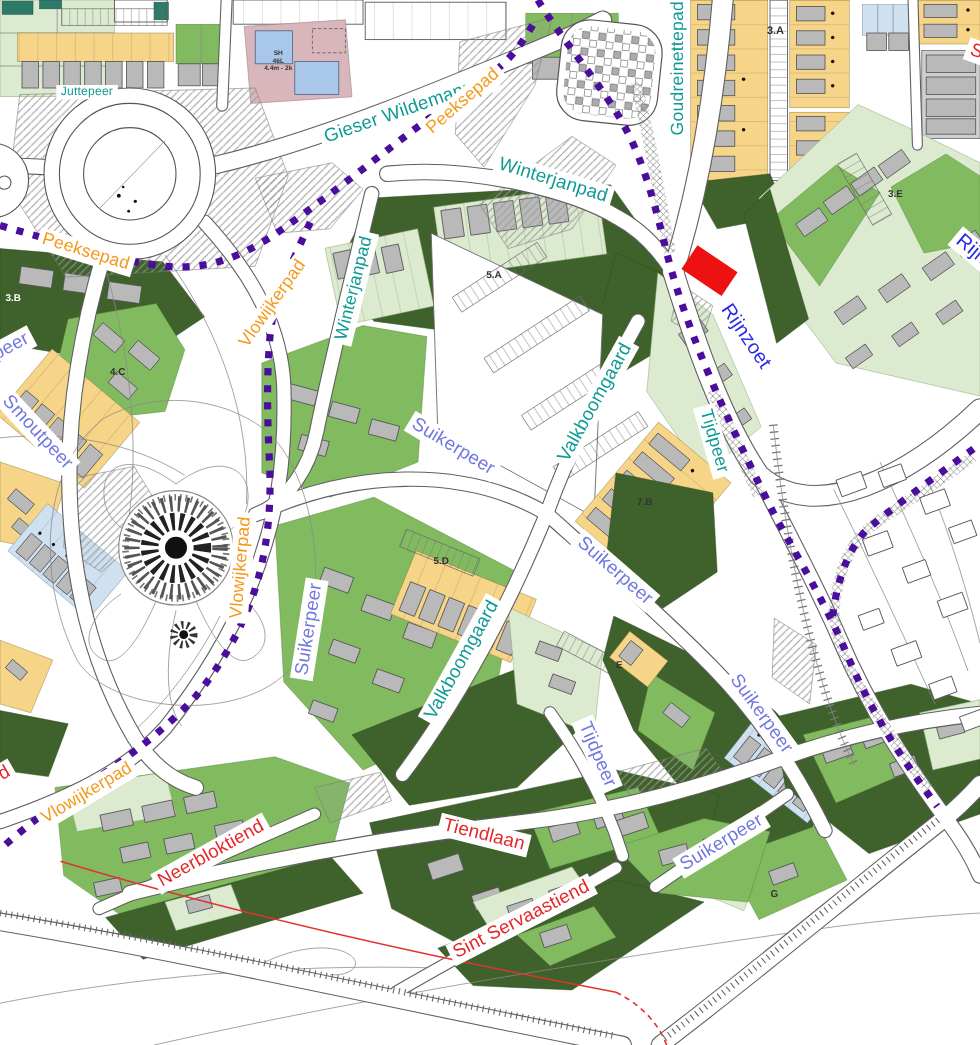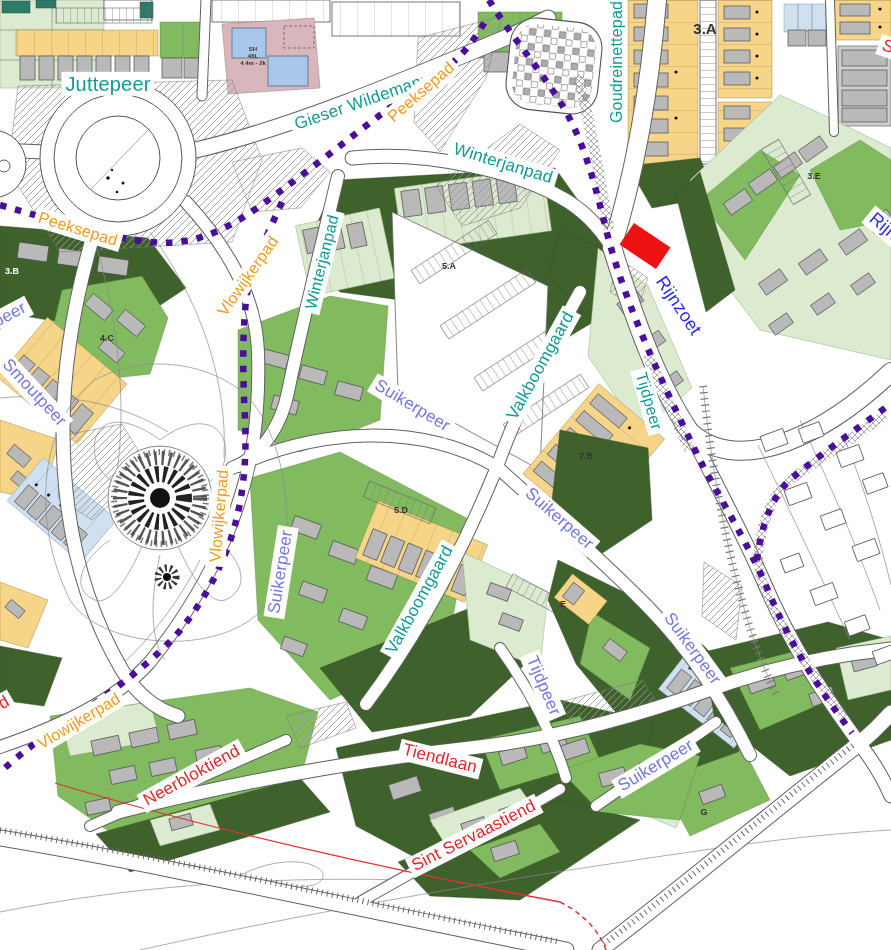--- a/index.html
+++ b/index.html
@@ -494,21 +494,21 @@
   </g>
 
   <g fill="none">
     <path d="M55,783 C210,830 400,872 560,902" stroke="#e03434" stroke-width="1.3"></path>
     <path d="M560,902 C580,912 598,928 606,950" stroke="#e03434" stroke-width="1.5" stroke-dasharray="5 4"></path>
   </g>
   <rect x="623" y="233" width="44" height="26" transform="rotate(34 645 246)" fill="#ee1111"></rect>
 </svg>
 
 <div id="labels">
-      <span class="street-label" style="left: 108px; top: 84px; font-size: 20px; color: rgb(15, 155, 148); transform: translate(-50%, -50%) rotate(0deg);">Juttepeer</span>
+      <span class="street-label" style="left: 79px; top: 84px; font-size: 11px; color: rgb(15, 155, 148); transform: translate(-50%, -50%) rotate(0deg);">Juttepeer</span>
       <span class="street-label" style="left: 372px; top: 99px; font-size: 17px; color: rgb(15, 155, 148); transform: translate(-50%, -50%) rotate(-19deg);">Gieser Wildemanpad</span>
       <span class="street-label" style="left: 503px; top: 164px; font-size: 17px; color: rgb(15, 155, 148); transform: translate(-50%, -50%) rotate(17deg);">Winterjanpad</span>
       <span class="street-label" style="left: 617px; top: 62px; font-size: 16px; color: rgb(15, 155, 148); transform: translate(-50%, -50%) rotate(-90deg);">Goudreinettepad</span>
       <span class="street-label" style="left: 322px; top: 262px; font-size: 16px; color: rgb(15, 155, 148); transform: translate(-50%, -50%) rotate(-76deg);">Winterjanpad</span>
       <span class="street-label" style="left: 541px; top: 366px; font-size: 17px; color: rgb(15, 155, 148); transform: translate(-50%, -50%) rotate(-61deg);">Valkboomgaard</span>
       <span class="street-label" style="left: 420px; top: 600px; font-size: 17px; color: rgb(15, 155, 148); transform: translate(-50%, -50%) rotate(-61deg);">Valkboomgaard</span>
       <span class="street-label" style="left: 649px; top: 401px; font-size: 16px; color: rgb(15, 155, 148); transform: translate(-50%, -50%) rotate(74deg);">Tijdpeer</span>
       <span class="street-label" style="left: 678px; top: 306px; font-size: 18px; color: rgb(41, 41, 232); transform: translate(-50%, -50%) rotate(56deg);">Rijnzoet</span>
       <span class="street-label" style="left: 897px; top: 238px; font-size: 18px; color: rgb(41, 41, 232); transform: translate(-50%, -50%) rotate(40deg);">Rijnzoet</span>
       <span class="street-label" style="left: 78px; top: 229px; font-size: 16px; color: rgb(245, 153, 28); transform: translate(-50%, -50%) rotate(17deg);">Peeksepad</span>
@@ -522,25 +522,25 @@
       <span class="street-label" style="left: 281px; top: 572px; font-size: 17px; color: rgb(114, 119, 224); transform: translate(-50%, -50%) rotate(-81deg);">Suikerpeer</span>
       <span class="street-label" style="left: 559px; top: 519px; font-size: 17px; color: rgb(114, 119, 224); transform: translate(-50%, -50%) rotate(41deg);">Suikerpeer</span>
       <span class="street-label" style="left: 543px; top: 686px; font-size: 17px; color: rgb(114, 119, 224); transform: translate(-50%, -50%) rotate(67deg);">Tijdpeer</span>
       <span class="street-label" style="left: 692px; top: 649px; font-size: 17px; color: rgb(114, 119, 224); transform: translate(-50%, -50%) rotate(54deg);">Suikerpeer</span>
       <span class="street-label" style="left: 656px; top: 766px; font-size: 17px; color: rgb(114, 119, 224); transform: translate(-50%, -50%) rotate(-31deg);">Suikerpeer</span>
       <span class="street-label" style="left: 192px; top: 776px; font-size: 17px; color: rgb(229, 37, 40); transform: translate(-50%, -50%) rotate(-29deg);">Neerbloktiend</span>
       <span class="street-label" style="left: 440px; top: 759px; font-size: 17px; color: rgb(229, 37, 40); transform: translate(-50%, -50%) rotate(14deg);">Tiendlaan</span>
       <span class="street-label" style="left: 474px; top: 836px; font-size: 17px; color: rgb(229, 37, 40); transform: translate(-50%, -50%) rotate(-27deg);">Sint Servaastiend</span>
       <span class="street-label" style="left: 888px; top: 47px; font-size: 17px; color: rgb(229, 37, 40); transform: translate(-50%, -50%) rotate(20deg);">S</span>
       <span class="street-label" style="left: 4px; top: 703px; font-size: 17px; color: rgb(229, 37, 40); transform: translate(-50%, -50%) rotate(-30deg);">d</span>
-      <span class="zone-label" style="left: 705px; top: 28px; font-size: 15px; color: rgb(51, 51, 51);">3.A</span>
+      <span class="zone-label" style="left: 705px; top: 28px; font-size: 10px; color: rgb(51, 51, 51);">3.A</span>
       <span class="zone-label" style="left: 814px; top: 176px; font-size: 9px; color: rgb(51, 51, 51); text-align: right;">3.E</span>
       <span class="zone-label" style="left: 12px; top: 271px; font-size: 9px; color: rgb(255, 255, 255);">3.B</span>
       <span class="zone-label" style="left: 107px; top: 338px; font-size: 9px; color: rgb(51, 51, 51);">4.C</span>
-      <span class="zone-label" style="left: 449px; top: 250px; font-size: 9px; color: rgb(51, 51, 51); margin-top: 16px;">5.A</span>
+      <span class="zone-label" style="left: 449px; top: 250px; font-size: 9px; color: rgb(51, 51, 51);">5.A</span>
       <span class="zone-label" style="left: 586px; top: 456px; font-size: 9px; color: rgb(51, 51, 51);">7.B</span>
       <span class="zone-label" style="left: 401px; top: 510px; font-size: 9px; color: rgb(51, 51, 51);">5.D</span>
       <span class="zone-label" style="left: 563px; top: 604px; font-size: 9px; color: rgb(51, 51, 51);">E</span>
       <span class="zone-label" style="left: 704px; top: 812px; font-size: 9px; color: rgb(51, 51, 51);">G</span>
       <span class="zone-label" style="left: 253px; top: 49px; font-size: 6px; color: rgb(51, 51, 51);">SH</span>
       <span class="zone-label" style="left: 253px; top: 56px; font-size: 6px; color: rgb(51, 51, 51);">46L</span>
       <span class="zone-label" style="left: 253px; top: 63px; font-size: 6px; color: rgb(51, 51, 51);">4.4m - 2k</span>
     </div>
 </div>
 

